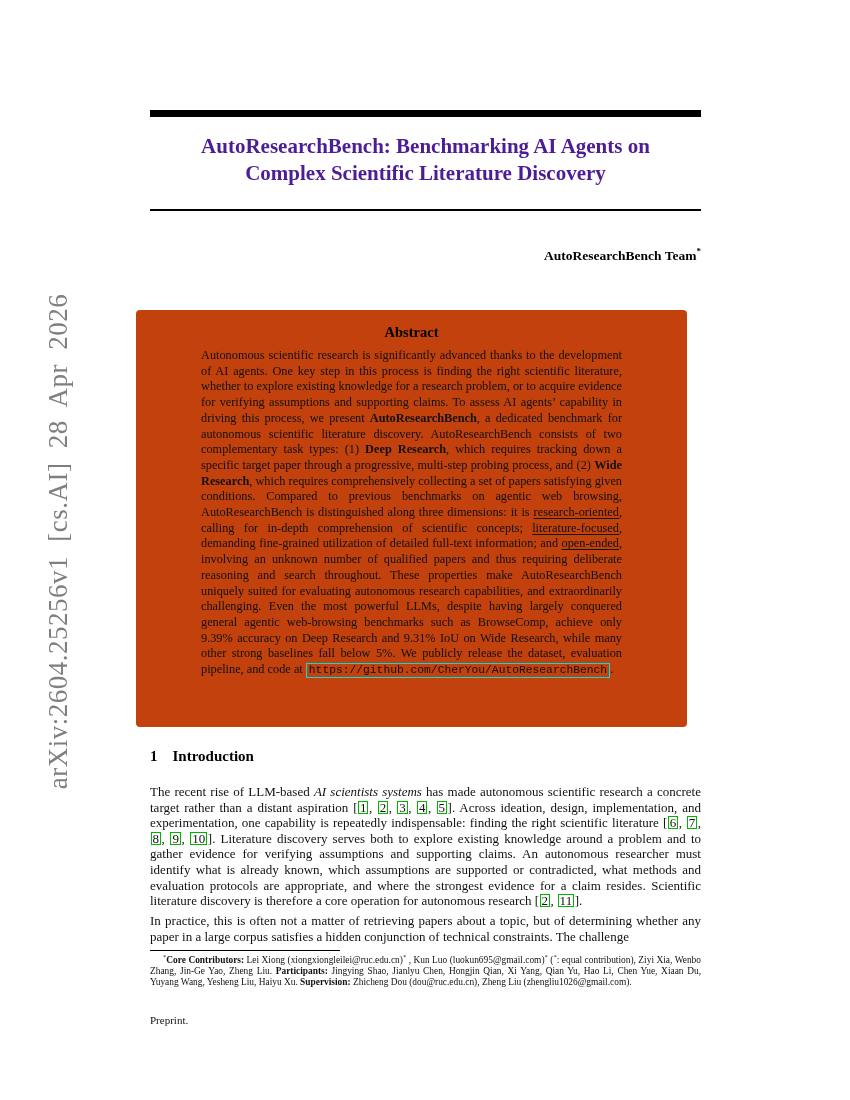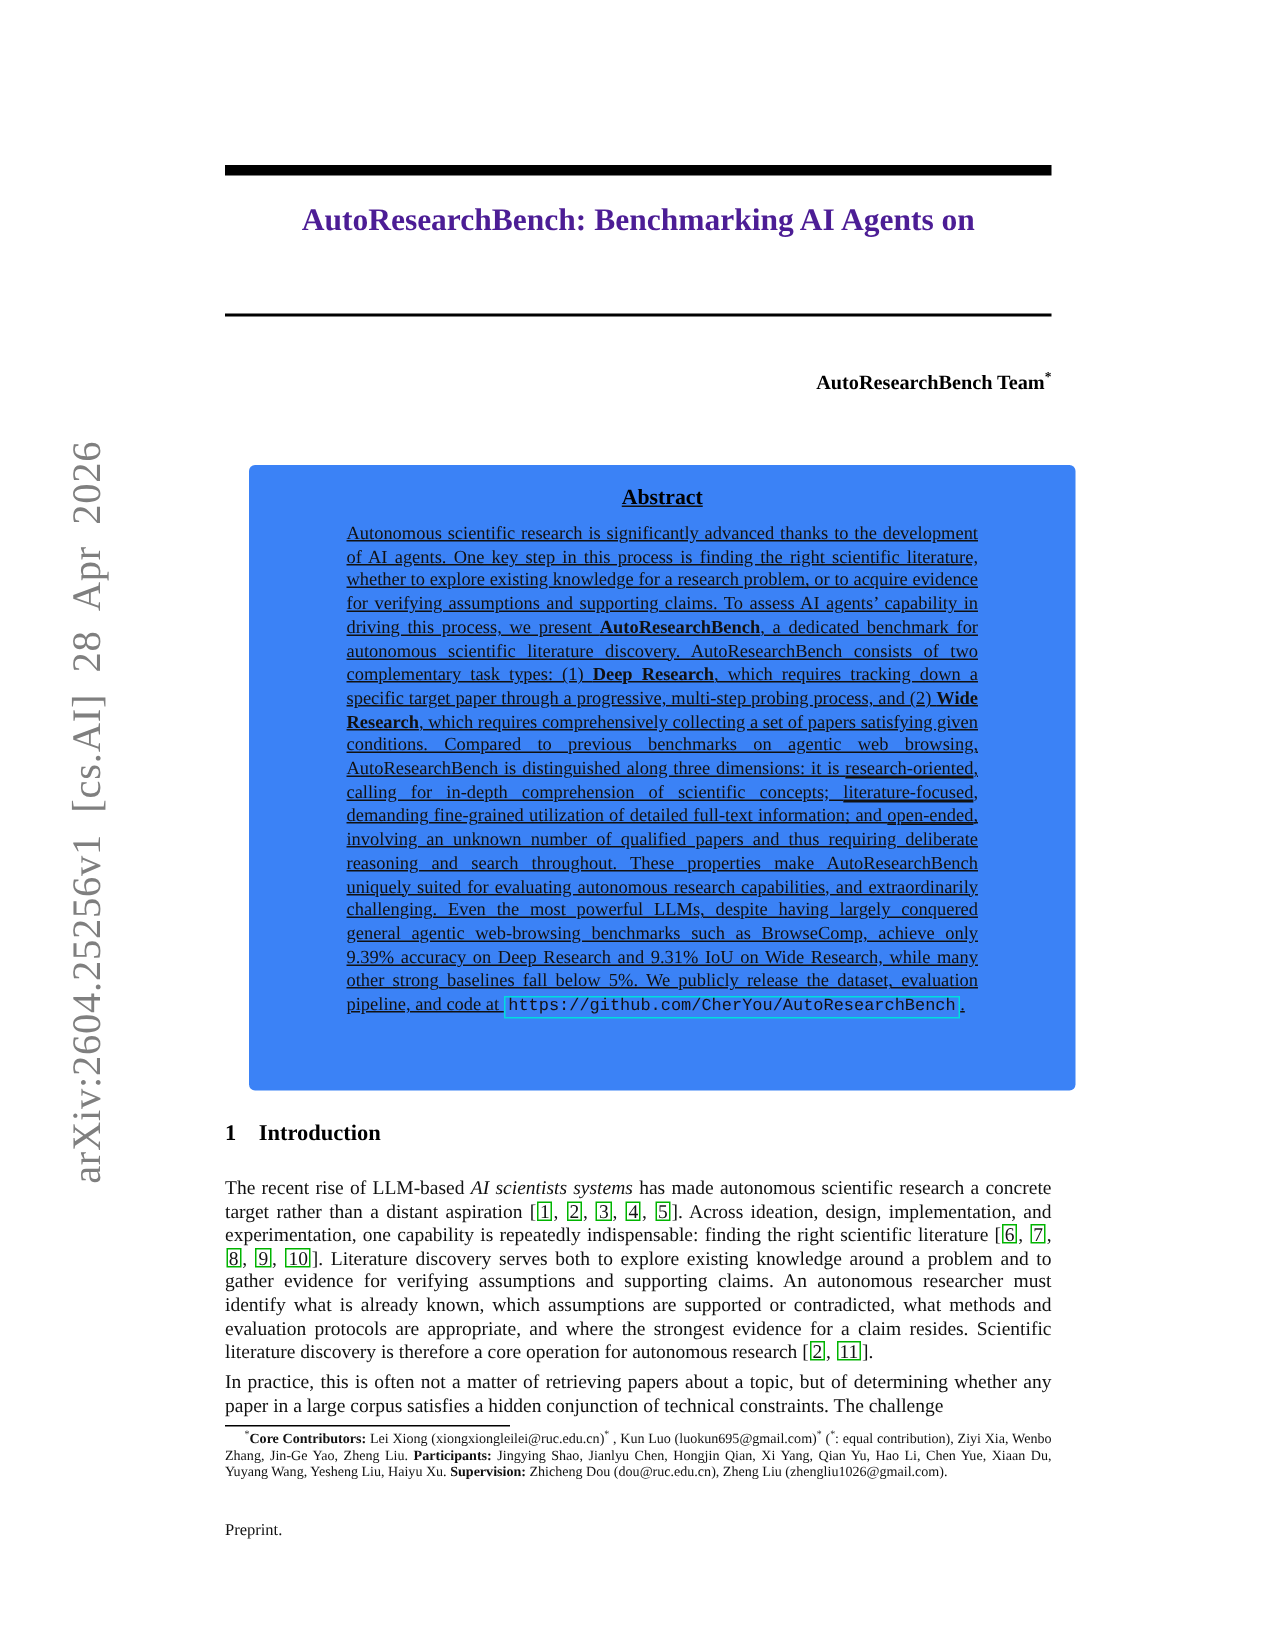--- a/index.html
+++ b/index.html
@@ -22,22 +22,22 @@
     font-size:21px;font-weight:bold;line-height:27px;color:#4c1d95;
   }
   .title-rule{left:150px;top:209px;width:551px;height:2px;background:#000;}
   .author-line{
     left:150px;top:246px;width:551px;text-align:right;
     font-size:13.5px;font-weight:bold;color:#000;
   }
   .author-line sup{font-size:9px;}
   
   .abstract-box{
-    left:166px;top:310px;width:551px;height:417px;
-    background:#3b82f6;border-radius:4px;box-sizing:border-box;text-decoration:underline;
+    left:136px;top:310px;width:551px;height:417px;
+    background:#c2410c;border-radius:4px;box-sizing:border-box;
   }
   .abstract-heading{
     margin-top:14px;text-align:center;font-size:14.5px;font-weight:bold;color:#000;
   }
   .abstract-text{
     margin:7px auto 0 auto;width:421px;
     font-size:12.3px;line-height:15.7px;text-align:justify;color:#111;
   }
   
   .section-heading{
@@ -75,20 +75,21 @@
 </style>
 </head>
 <body>
 
 <div class="abs watermark">arXiv:2604.25256v1 [cs.AI] 28 Apr 2026</div>
 
 <div class="abs top-bar"></div>
 
 <div class="abs paper-title">
   <div>AutoResearchBench: Benchmarking AI Agents on</div>
+  <div>Complex Scientific Literature Discovery</div>
 </div>
 
 <div class="abs title-rule"></div>
 
 <div class="abs author-line"><span>AutoResearchBench Team</span><sup>*</sup></div>
 
 <div class="abs abstract-box">
   <div class="abstract-heading">Abstract</div>
   <div class="abstract-text"><span>Autonomous scientific research is significantly advanced thanks to the development of AI agents. One key step in this process is finding the right scientific literature, whether to explore existing knowledge for a research problem, or to acquire evidence for verifying assumptions and supporting claims. To assess AI agents’ capability in driving this process, we present </span><span class="rb">AutoResearchBench</span><span>, a dedicated benchmark for autonomous scientific literature discovery. AutoResearchBench consists of two complementary task types: (1) </span><span class="rb">Deep Research</span><span>, which requires tracking down a specific target paper through a progressive, multi-step probing process, and (2) </span><span class="rb">Wide Research</span><span>, which requires comprehensively collecting a set of papers satisfying given conditions. Compared to previous benchmarks on agentic web browsing, AutoResearchBench is distinguished along three dimensions: it is </span><span class="ru">research-oriented</span><span>, calling for in-depth comprehension of scientific concepts; </span><span class="ru">literature-focused</span><span>, demanding fine-grained utilization of detailed full-text information; and </span><span class="ru">open-ended</span><span>, involving an unknown number of qualified papers and thus requiring deliberate reasoning and search throughout. These properties make AutoResearchBench uniquely suited for evaluating autonomous research capabilities, and extraordinarily challenging. Even the most powerful LLMs, despite having largely conquered general agentic web-browsing benchmarks such as BrowseComp, achieve only 9.39% accuracy on Deep Research and 9.31% IoU on Wide Research, while many other strong baselines fall below 5%. We publicly release the dataset, evaluation pipeline, and code at </span><span class="rlink">https://github.com/CherYou/AutoResearchBench</span><span>.</span></div>
 </div>

